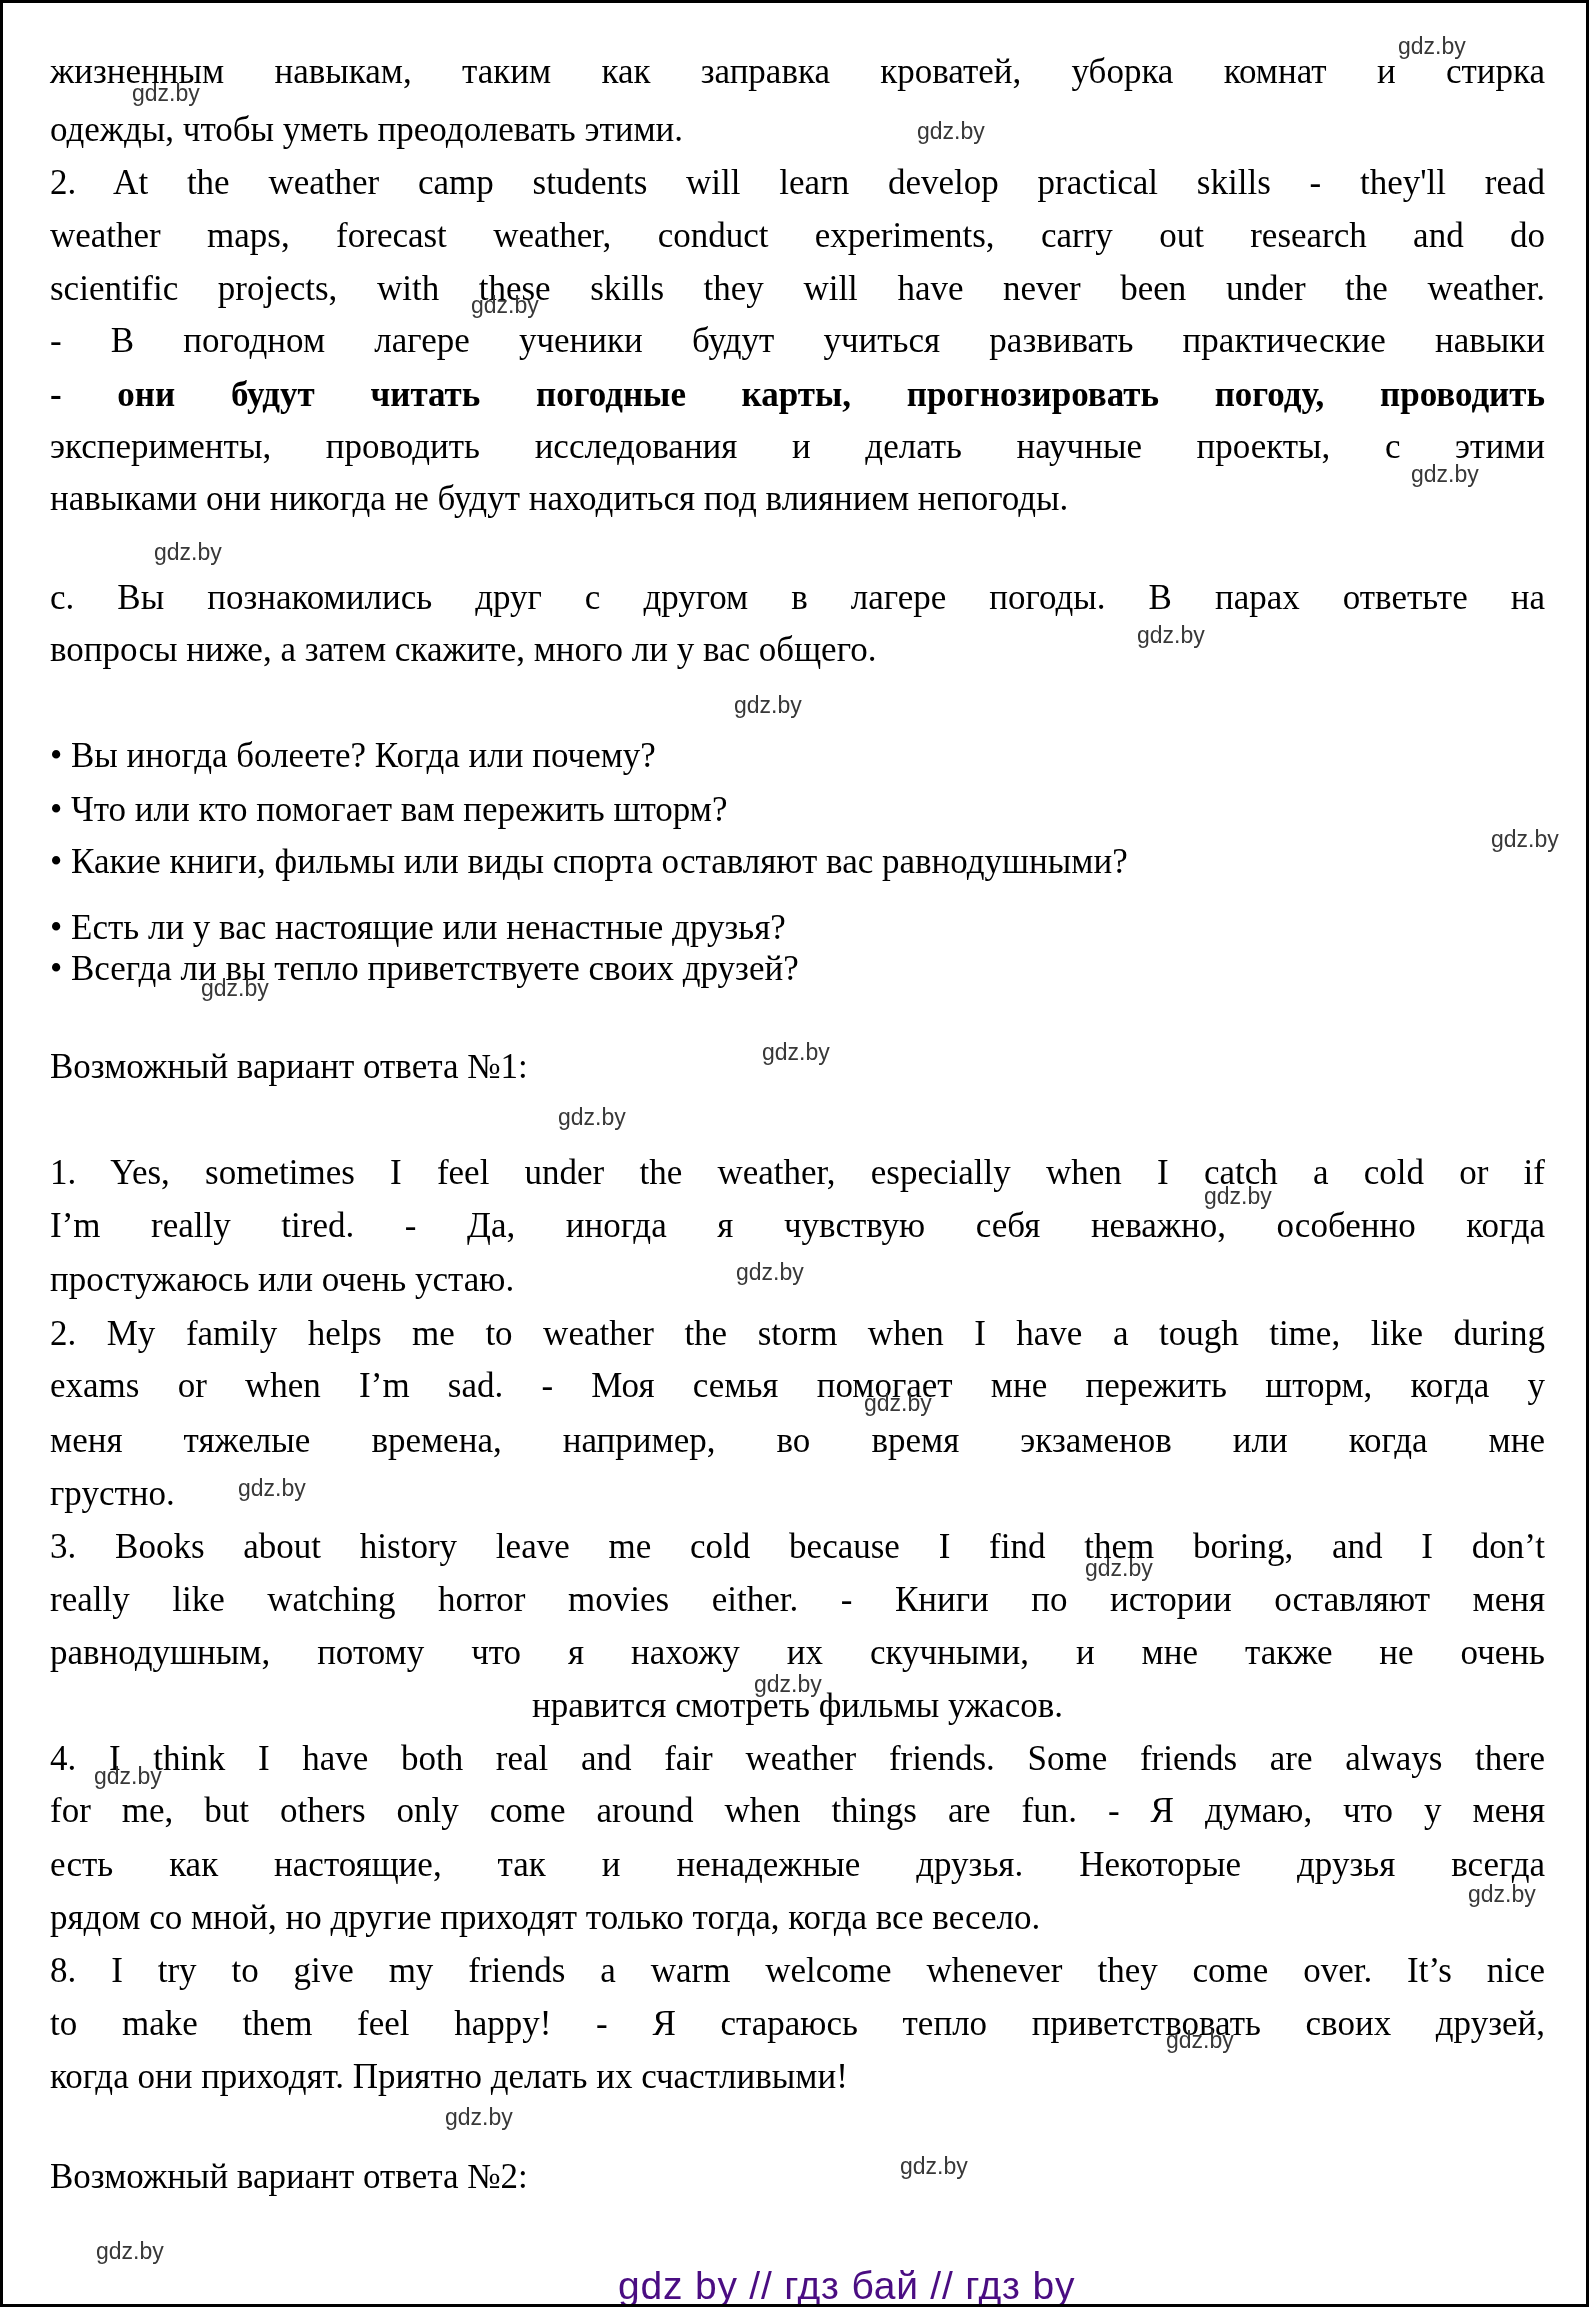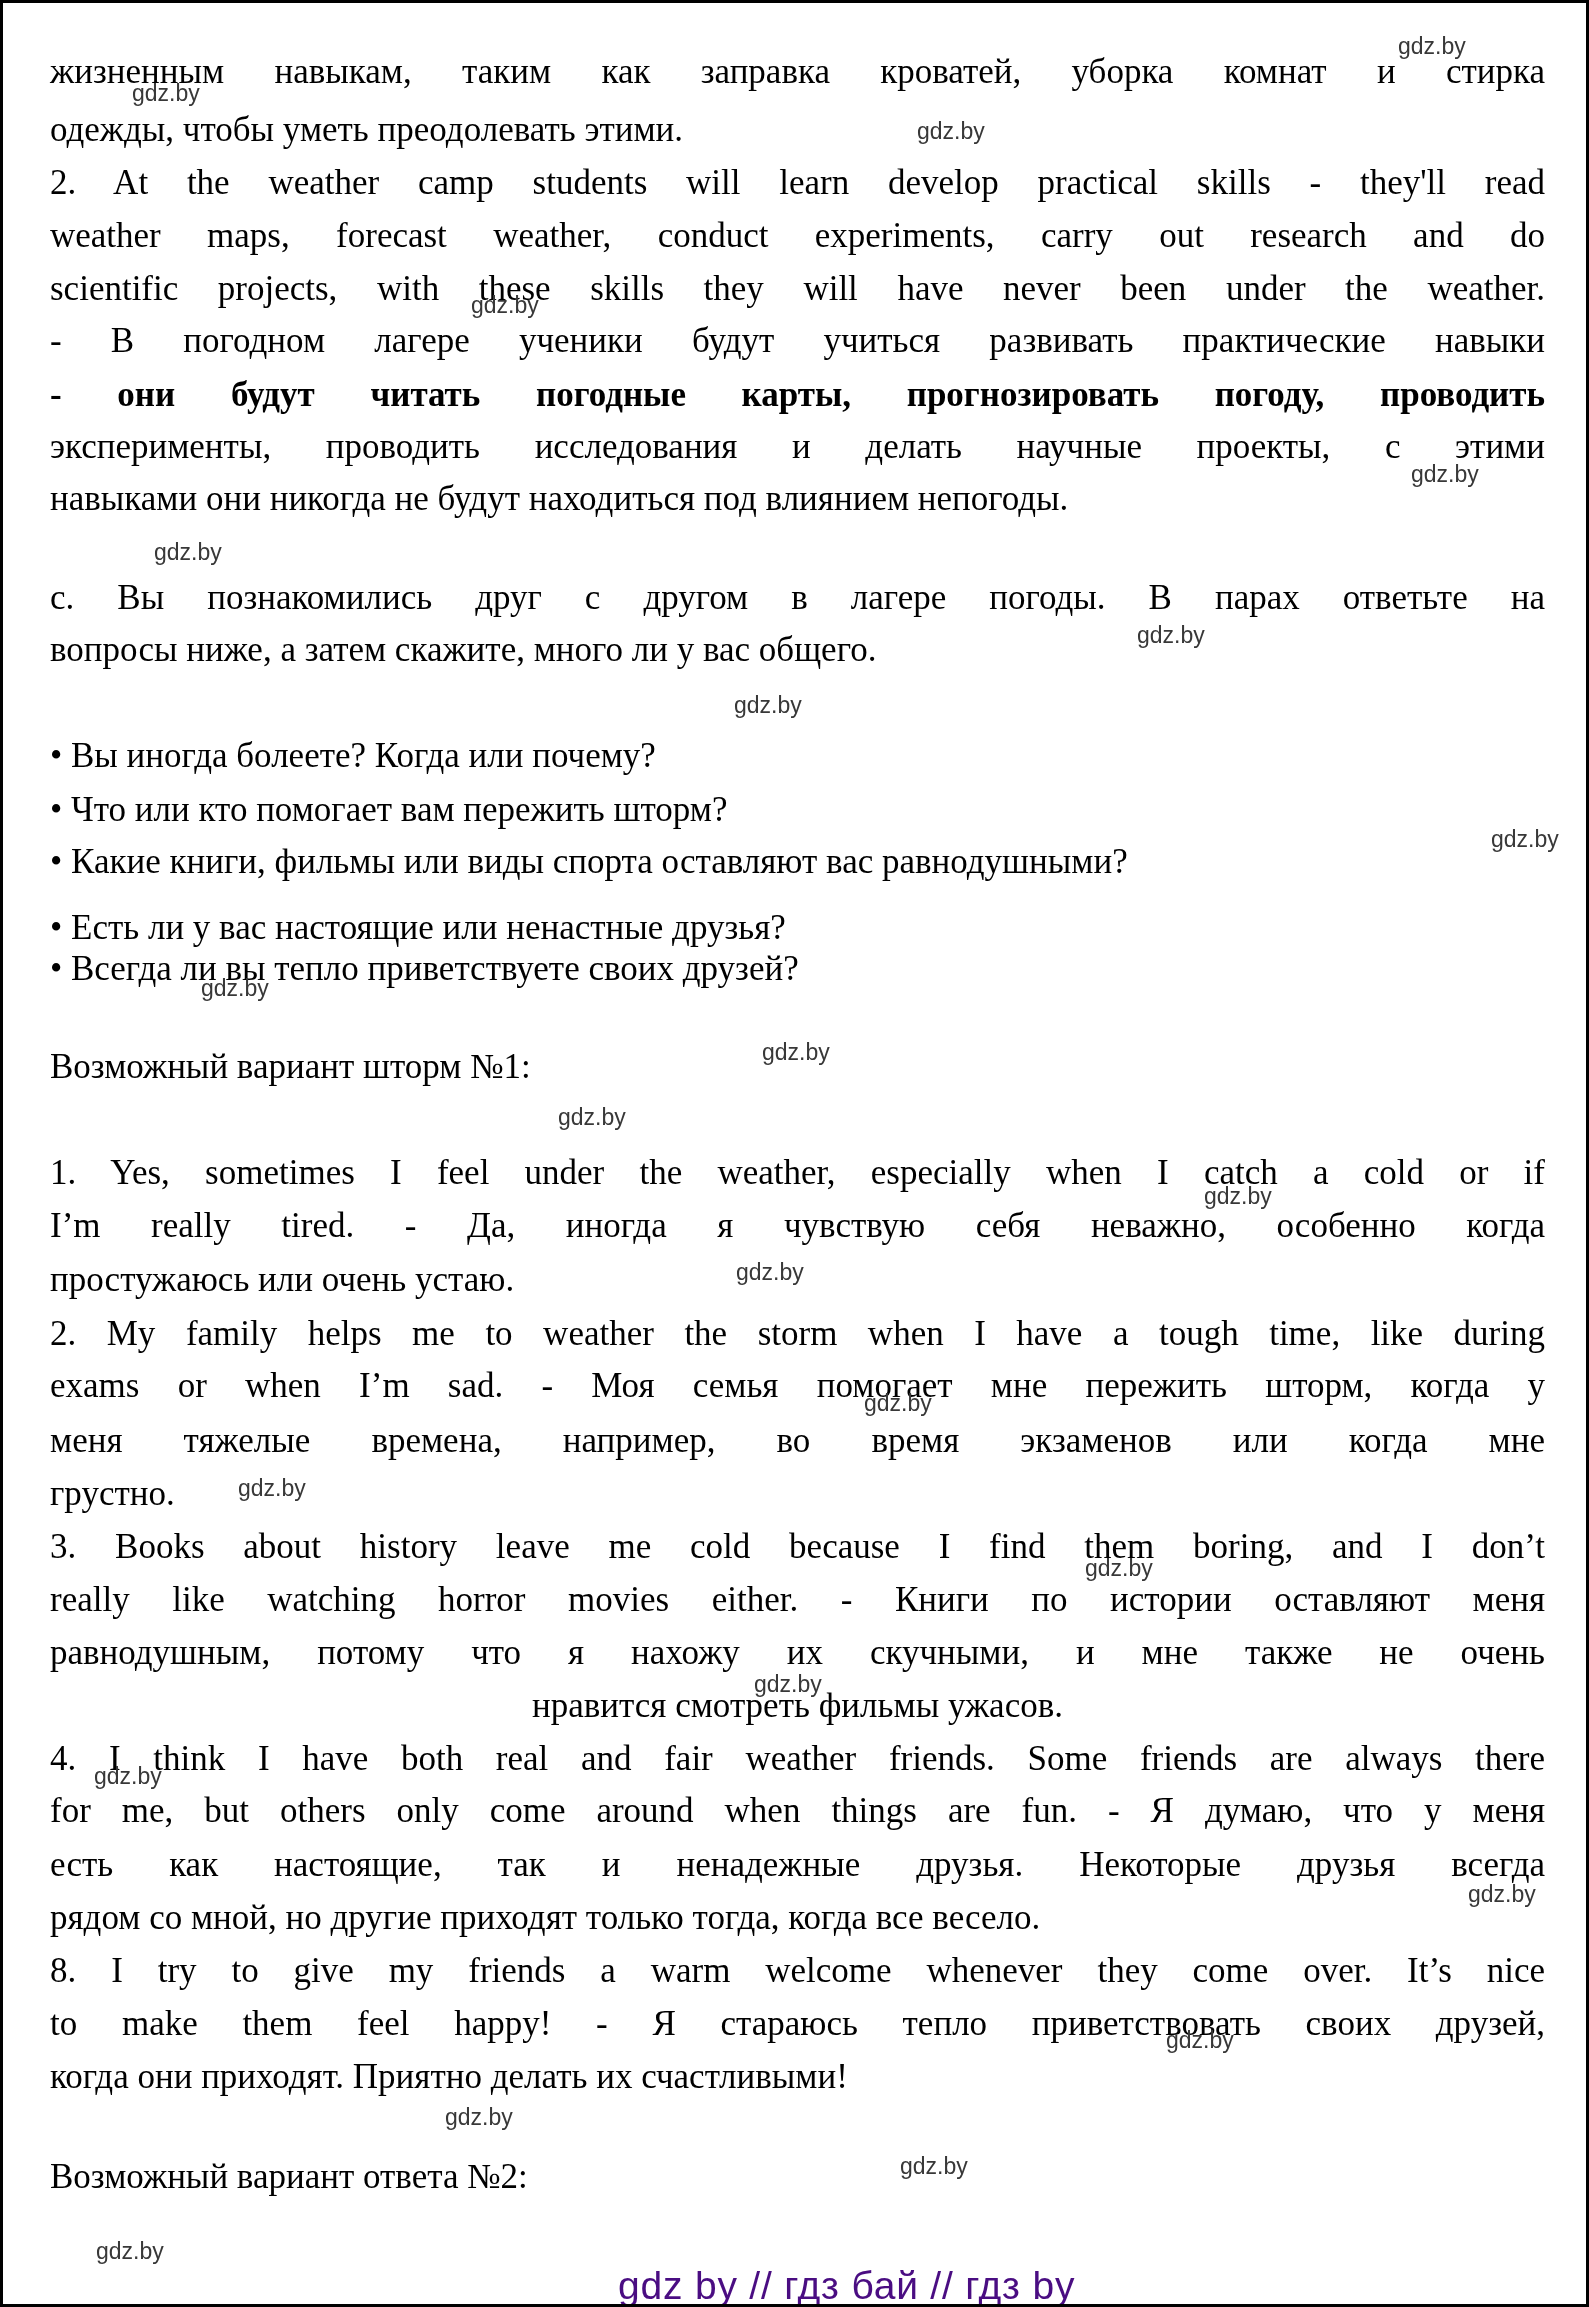--- a/index.html
+++ b/index.html
@@ -64,21 +64,21 @@
       <div class="text-line justify" style="top: 365px; font-weight: bold;">- они будут читать погодные карты, прогнозировать погоду, проводить</div>
       <div class="text-line justify" style="top: 417px;">эксперименты, проводить исследования и делать научные проекты, с этими</div>
       <div class="text-line" style="top: 469px;">навыками они никогда не будут находиться под влиянием непогоды.</div>
       <div class="text-line justify" style="top: 568px;">с. Вы познакомились друг с другом в лагере погоды. В парах ответьте на</div>
       <div class="text-line" style="top: 620px;">вопросы ниже, а затем скажите, много ли у вас общего.</div>
       <div class="text-line" style="top: 726px;">• Вы иногда болеете? Когда или почему?</div>
       <div class="text-line" style="top: 780px;">• Что или кто помогает вам пережить шторм?</div>
       <div class="text-line" style="top: 832px;">• Какие книги, фильмы или виды спорта оставляют вас равнодушными?</div>
       <div class="text-line" style="top: 886px; margin-top: 12px;">• Есть ли у вас настоящие или ненастные друзья?</div>
       <div class="text-line" style="top: 939px;">• Всегда ли вы тепло приветствуете своих друзей?</div>
-      <div class="text-line" style="top: 1037px;">Возможный вариант шторм №1:</div>
+      <div class="text-line" style="top: 1037px;">Возможный вариант ответа №1:</div>
       <div class="text-line justify" style="top: 1143px;">1. Yes, sometimes I feel under the weather, especially when I catch a cold or if</div>
       <div class="text-line justify" style="top: 1196px;">I’m really tired. - Да, иногда я чувствую себя неважно, особенно когда</div>
       <div class="text-line" style="top: 1250px;">простужаюсь или очень устаю.</div>
       <div class="text-line justify" style="top: 1304px;">2. My family helps me to weather the storm when I have a tough time, like during</div>
       <div class="text-line justify" style="top: 1356px;">exams or when I’m sad. - Моя семья помогает мне пережить шторм, когда у</div>
       <div class="text-line justify" style="top: 1411px;">меня тяжелые времена, например, во время экзаменов или когда мне</div>
       <div class="text-line" style="top: 1464px;">грустно.</div>
       <div class="text-line justify" style="top: 1517px;">3. Books about history leave me cold because I find them boring, and I don’t</div>
       <div class="text-line justify" style="top: 1570px;">really like watching horror movies either. - Книги по истории оставляют меня</div>
       <div class="text-line justify" style="top: 1623px;">равнодушным, потому что я нахожу их скучными, и мне также не очень</div>

